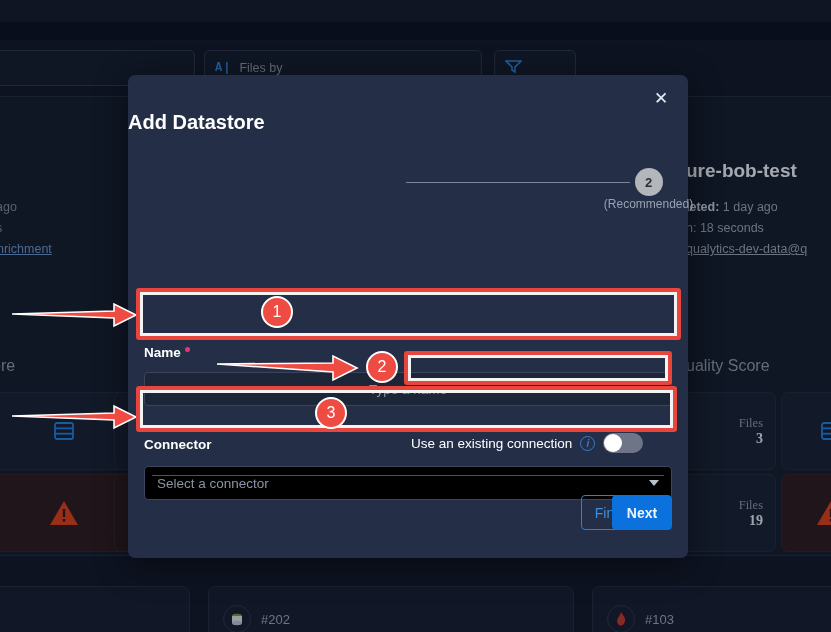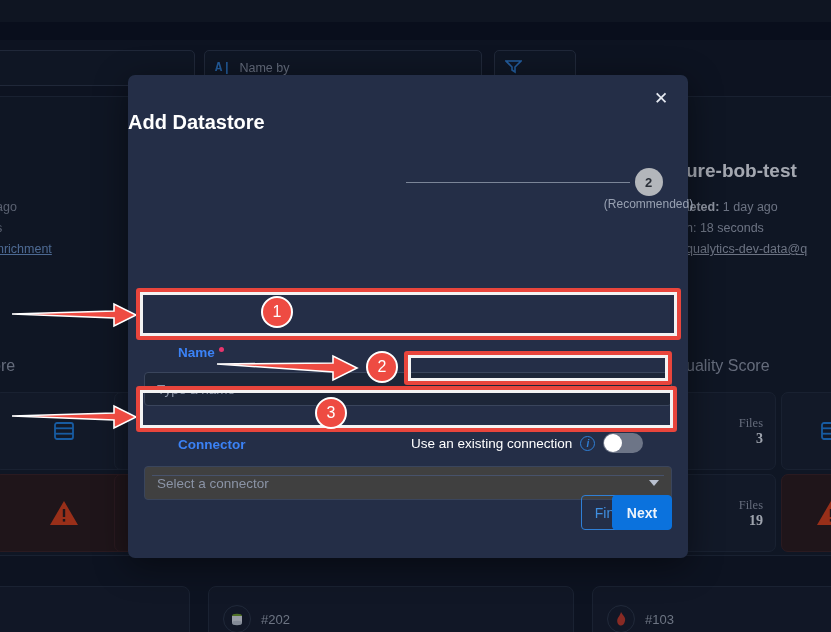--- a/index.html
+++ b/index.html
@@ -134,35 +134,35 @@
   .step-circle.inactive { background: #b3b6bb; color: #2a2f38; font-size: 13px; font-weight: bold; }
   .step-label { margin-top: 8px; font-size: 13px; white-space: nowrap; }
   .step-label.active { color: #3f8fe0; }
   .step-label.inactive { color: #aab2c1; }
   .step-sub { font-size: 12px; color: #98a1b2; margin-top: 1px; }
   #step1 { left: 208px; top: 93px; width: 96px; }
   #step2 { left: 448px; top: 93px; width: 145px; }
 
   
   .field-label {
-    position: absolute; font-size: 13.5px; color: #3b82f6; font-weight: bold; margin-left: 34px;
+    position: absolute; font-size: 13.5px; color: #ffffff; font-weight: bold;
   }
   .req-dot {
     display: inline-block; width: 5px; height: 5px; border-radius: 50%;
     background: #e8356d; vertical-align: super; margin-left: 4px;
   }
   .text-input {
     position: absolute; background: #1d2638;
     border: 1px solid #3a4considered; border: 1px solid #3a455c;
     border-radius: 4px; color: #cfd6e3; font-size: 13.5px;
-    padding: 0 12px; font-family: "Liberation Sans", sans-serif;
+    padding: 0 12px; font-family: "Liberation Sans", sans-serif; text-align: center;
   }
   .text-input::placeholder { color: #8b94a6; }
   .select-box {
-    position: absolute; background: #404040; border: 1px solid #3a455c;
+    position: absolute; background: #000000; border: 1px solid #3a455c;
     border-radius: 4px; display: flex; align-items: center;
     padding: 0 12px; cursor: pointer;
   }
   .select-text { flex: 1; font-size: 13.5px; color: #8b94a6; }
   .select-caret {
     width: 0; height: 0; border-left: 5px solid transparent;
     border-right: 5px solid transparent; border-top: 6px solid #b9c1d0;
   }
 
   .toggle-row {
@@ -228,21 +228,21 @@
 
   <div class="toolbar-field" id="tb-search">
     <div class="tb-inner">
       <span class="tb-label"></span>
     </div>
   </div>
 
   <div class="toolbar-field" id="tb-sort">
     <div class="tb-inner">
       <span class="tb-sort-icon">A|</span>
-      <span class="tb-label">Name by</span>
+      <span class="tb-label">Files by</span>
       <span class="caret"></span>
     </div>
   </div>
 
   <div class="toolbar-field" id="tb-filter">
     <div class="tb-inner">
       <span class="filter-icon">
         <svg width="17" height="15" viewBox="0 0 17 15" fill="none" stroke="#2f7fd6" stroke-width="1.6">
           <path d="M1 2 h15 l-6 6 v5 l-3 -2 v-3 z"></path>
         </svg>

